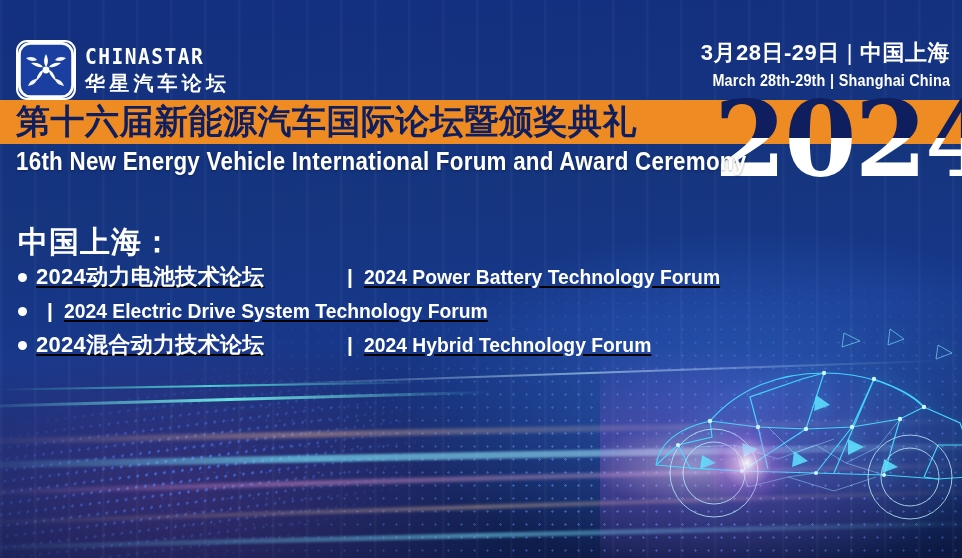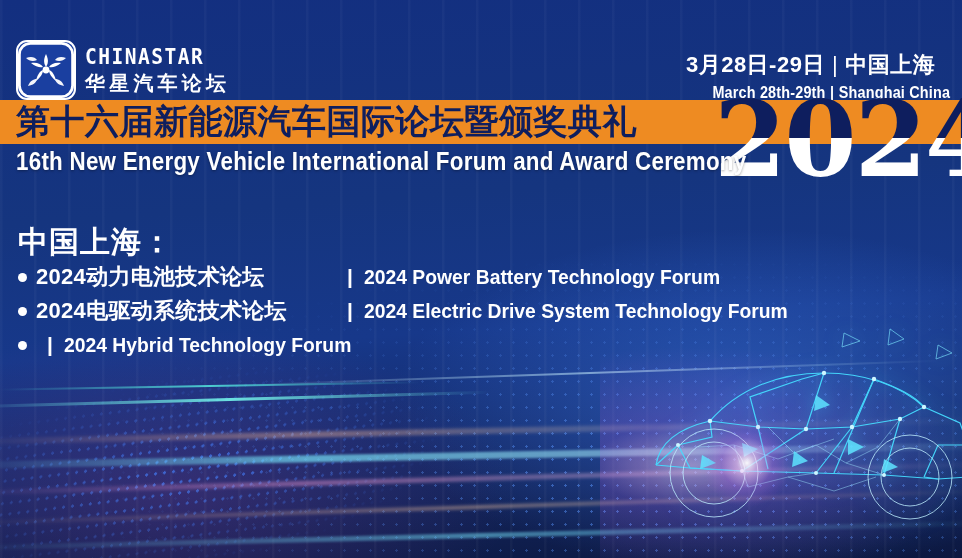--- a/index.html
+++ b/index.html
@@ -50,21 +50,21 @@
   
   .logo{position:absolute;left:16px;top:40px;display:flex;align-items:center;gap:9px;}
   .logo-mark{width:56px;height:56px;border-radius:11px;background:#1a3fa0;
     border:2.5px solid #ffffff;display:block;}
   .logo-text{display:flex;flex-direction:column;line-height:1;}
   .logo-en{color:#fff;font-size:21px;font-weight:bold;letter-spacing:1.6px;
     font-family:"DejaVu Sans Mono","Liberation Mono",monospace;transform:scaleX(.93);transform-origin:left;}
   .logo-cn{color:#fff;font-size:20px;font-weight:bold;letter-spacing:4.2px;margin-top:5px;}
 
   
-  .datewrap{position:absolute;right:12px;top:54px;line-height:1;}
+  .datewrap{position:absolute;right:12px;top:42px;text-align:right;line-height:1;}
   .date-cn{color:#fff;font-size:22px;font-weight:bold;letter-spacing:.5px;}
   .date-cn .sep{font-weight:normal;padding:0 7px;}
   .date-en{color:#fff;font-size:16px;font-weight:bold;margin-top:9px;letter-spacing:.2px;
     transform:scaleX(.9);transform-origin:right;}
   .date-en .sep{padding:0 5px;}
 
   
   .band{position:absolute;left:0;top:100px;width:962px;height:44px;background:#ee8b22;}
   .title-cn{
     position:absolute;left:16px;top:101px;height:42px;display:flex;align-items:center;
@@ -83,21 +83,21 @@
     font-size:104px;font-weight:bold;line-height:96px;letter-spacing:-2px;
     white-space:nowrap;overflow:hidden;
   }
   .year span{position:absolute;left:0;top:0;display:block;}
   .year .top{color:#0e1e5e;clip-path:inset(0 0 52% 0);}
   .year .bot{color:#ffffff;clip-path:inset(48% 0 0 0);}
 
   
   .sect-title{position:absolute;left:18px;top:222px;color:#fff;font-size:30px;font-weight:bold;letter-spacing:1px;z-index:4;}
   .list{position:absolute;left:18px;top:262px;z-index:4;}
-  .row{display:flex;align-items:center;height:30px;margin-bottom:4px;}
+  .row{display:flex;align-items:center;height:30px;margin-bottom:4px;text-decoration:underline;}
   .bullet{width:9px;height:9px;border-radius:50%;background:#fff;flex:none;margin-right:9px;}
   .cn{color:#fff;font-size:22px;font-weight:bold;width:300px;flex:none;letter-spacing:.3px;white-space:nowrap;}
   .pipe{color:#fff;font-size:21px;font-weight:bold;width:28px;flex:none;text-align:center;}
   .en{color:#fff;font-size:21px;font-weight:bold;white-space:nowrap;transform:scaleX(.92);transform-origin:left;}
 
   
   .car{position:absolute;right:-6px;bottom:16px;width:330px;height:215px;z-index:2;
        filter:drop-shadow(0 0 9px rgba(60,210,255,.55));}
   .headlight{
     position:absolute;left:702px;top:418px;width:90px;height:90px;z-index:3;
@@ -233,26 +233,26 @@
 
     <div class="row">
       <div class="bullet"></div>
       <div class="cn">2024动力电池技术论坛</div>
       <div class="pipe">|</div>
       <div class="en">2024 Power Battery Technology Forum</div>
     </div>
 
     <div class="row">
       <div class="bullet"></div>
-      <div class="cn">2024电驱动系统技术论坛</div>
       <div class="pipe">|</div>
       <div class="en">2024 Electric Drive System Technology Forum</div>
     </div>
 
     <div class="row">
       <div class="bullet"></div>
+      <div class="cn">2024混合动力技术论坛</div>
       <div class="pipe">|</div>
       <div class="en">2024 Hybrid Technology Forum</div>
     </div>
 
   </div>
 
 </div>
 
 </body></html>

